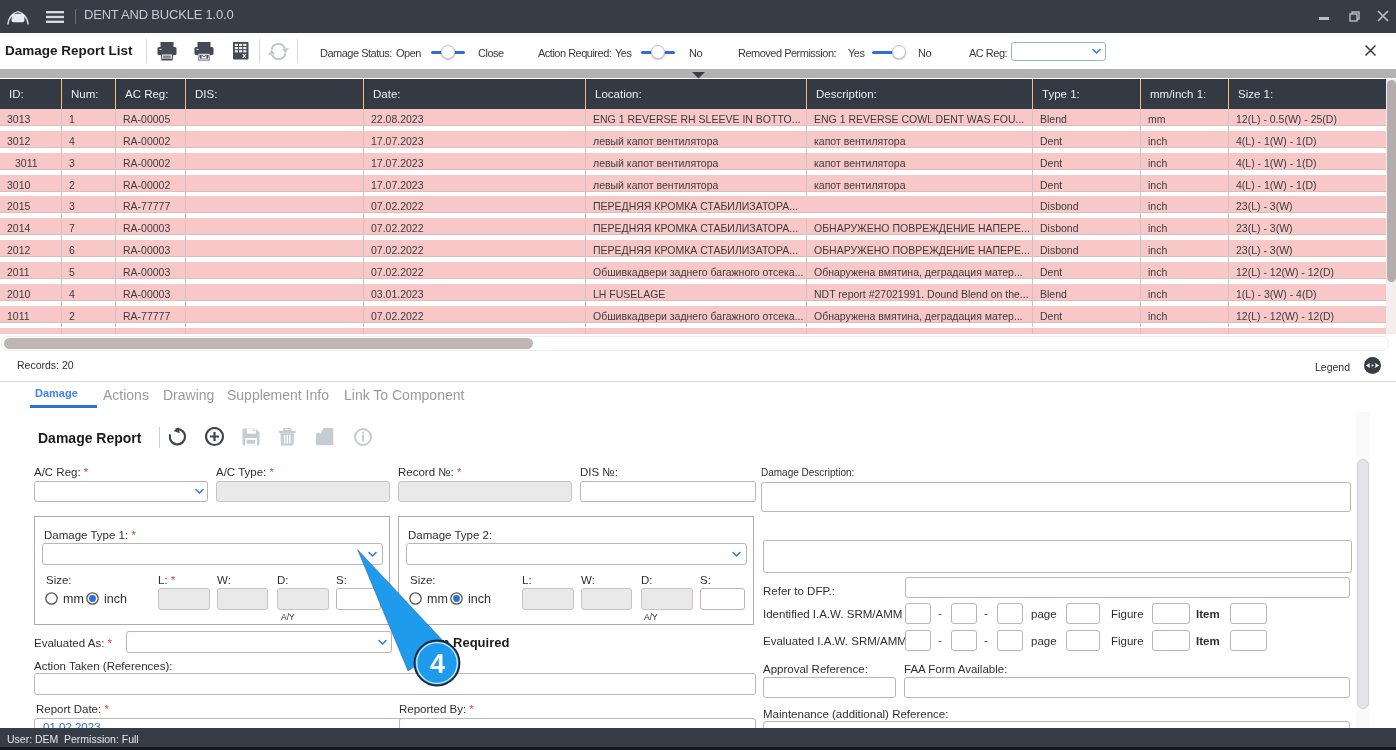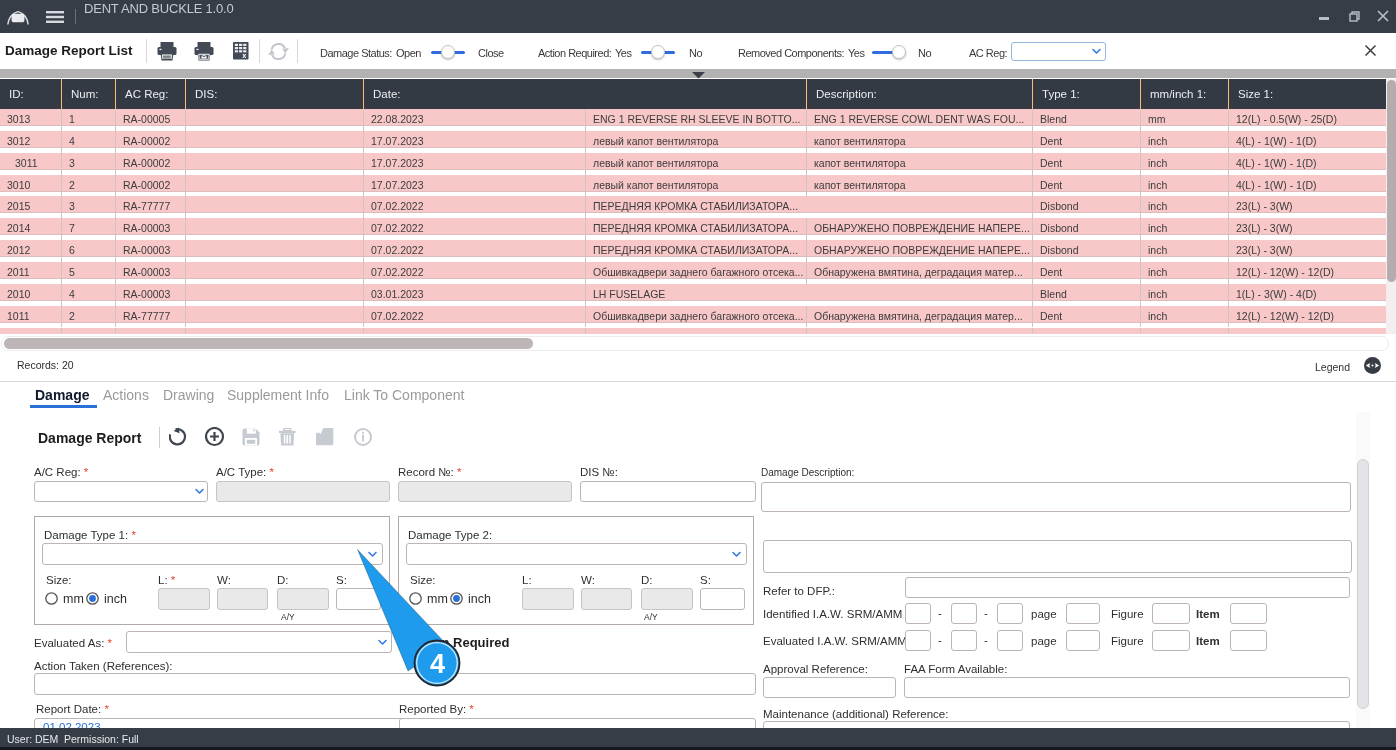--- a/index.html
+++ b/index.html
@@ -2,21 +2,21 @@
 <html><head>
 <meta charset="utf-8">
 <style>
 *{margin:0;padding:0;box-sizing:border-box}
 html,body{width:1396px;height:750px;overflow:hidden;background:#fff;
   font-family:"Liberation Sans",sans-serif;color:#2f2f2f;-webkit-font-smoothing:antialiased}
 .abs{position:absolute}
 #app{position:relative;width:1396px;height:750px;overflow:hidden}
 
 #titlebar{position:absolute;left:0;top:0;width:1396px;height:33px;background:#373d47}
-#titlebar .apptitle{position:absolute;left:84px;top:1px;font-size:13px;color:#c6c9ce;letter-spacing:-.2px}
+#titlebar .apptitle{position:absolute;left:84px;top:7px;font-size:13px;color:#c6c9ce;letter-spacing:-.2px}
 #titlebar .tsep{position:absolute;left:75px;top:9px;width:1px;height:15px;background:#6a6f78}
 
 #toolbar{position:absolute;left:0;top:33px;width:1396px;height:36px;background:#fff}
 #toolbar .tbtitle{position:absolute;left:5px;top:10px;font-size:13.5px;font-weight:bold;color:#1c1c1c}
 .vsep{position:absolute;width:1px;background:#d9d9d9}
 .tlab{position:absolute;top:14px;font-size:11px;letter-spacing:-.5px;color:#3a3a3a}
 .track{position:absolute;top:18px;height:3px;border-radius:2px;background:#2e6ce0}
 .knob{position:absolute;top:12px;width:14px;height:14px;border-radius:50%;background:#fff;
   border:1px solid #c4c4c4;box-shadow:0 1px 2px rgba(0,0,0,.25)}
 
@@ -120,21 +120,21 @@
   <div class="tlab" style="left:320px">Damage Status:</div>
   <div class="tlab" style="left:396px">Open</div>
   <div class="track" style="left:431px;width:34px"></div>
   <div class="knob" style="left:441px"></div>
   <div class="tlab" style="left:478px">Close</div>
   <div class="tlab" style="left:538px">Action Required:</div>
   <div class="tlab" style="left:615px">Yes</div>
   <div class="track" style="left:641px;width:34px"></div>
   <div class="knob" style="left:651px"></div>
   <div class="tlab" style="left:689px">No</div>
-  <div class="tlab" style="left:738px">Removed Components:</div>
+  <div class="tlab" style="left:738px">Removed Permission:</div>
   <div class="tlab" style="left:848px">Yes</div>
   <div class="track" style="left:872px;width:34px"></div>
   <div class="knob" style="left:892px"></div>
   <div class="tlab" style="left:918px">No</div>
   <div class="tlab" style="left:969px">AC Reg:</div>
   <div class="abs" style="left:1011px;top:9px;width:95px;height:19px;border:1px solid #94b4da;border-radius:3px;background:#fff"></div>
   <svg class="chev" style="left:1091px;top:13px" viewBox="0 0 11 11">
         <path d="M2 3.5 L5.5 7 L9 3.5" fill="none" stroke="#3579de" stroke-width="1.6" stroke-linecap="round" stroke-linejoin="round"></path>
       </svg>
   <svg class="abs" style="left:1364px;top:11px" width="13" height="13" viewBox="0 0 13 13">
@@ -145,20 +145,21 @@
 <div id="gridstrip"></div>
 <svg class="abs" style="left:691px;top:71px" width="15" height="8" viewBox="0 0 15 8">
       <path d="M1 1 L14 1 L7.5 7.5 Z" fill="#3a3f49"></path>
     </svg>
 <div id="gridhead">
       <div class="hc" style="left:0px;width:61px">ID:</div>
       <div class="hc" style="left:61px;width:54px">Num:</div>
       <div class="hc" style="left:115px;width:70px">AC Reg:</div>
       <div class="hc" style="left:185px;width:178px">DIS:</div>
       <div class="hc" style="left:363px;width:222px">Date:</div>
+      <div class="hc" style="left:585px;width:221px">Location:</div>
       <div class="hc" style="left:806px;width:226px">Description:</div>
       <div class="hc" style="left:1032px;width:108px">Type 1:</div>
       <div class="hc" style="left:1140px;width:88px">mm/inch 1:</div>
       <div class="hc" style="left:1228px;width:153px">Size 1:</div>
     </div>
 <div id="gridrows">
 <div class="grow" style="top:0.00px">
         <div class="gc" style="left:0px;width:61px">3013</div>
         <div class="gc" style="left:61px;width:54px">1</div>
         <div class="gc" style="left:115px;width:70px">RA-00005</div>
@@ -253,20 +254,21 @@
         <div class="gc" style="left:1140px;width:88px">inch</div>
         <div class="gc" style="left:1228px;width:153px">12(L) - 12(W) - 12(D)</div>
       </div>
 <div class="grow" style="top:174.80px">
         <div class="gc" style="left:0px;width:61px">2010</div>
         <div class="gc" style="left:61px;width:54px">4</div>
         <div class="gc" style="left:115px;width:70px">RA-00003</div>
         <div class="gc" style="left:185px;width:178px"></div>
         <div class="gc" style="left:363px;width:222px">03.01.2023</div>
         <div class="gc" style="left:585px;width:221px">LH FUSELAGE</div>
+        <div class="gc" style="left:806px;width:226px">NDT report #27021991. Dound Blend on the...</div>
         <div class="gc" style="left:1032px;width:108px">Blend</div>
         <div class="gc" style="left:1140px;width:88px">inch</div>
         <div class="gc" style="left:1228px;width:153px">1(L) - 3(W) - 4(D)</div>
       </div>
 <div class="grow" style="top:196.65px">
         <div class="gc" style="left:0px;width:61px">1011</div>
         <div class="gc" style="left:61px;width:54px">2</div>
         <div class="gc" style="left:115px;width:70px">RA-77777</div>
         <div class="gc" style="left:185px;width:178px"></div>
         <div class="gc" style="left:363px;width:222px">07.02.2022</div>
@@ -299,21 +301,21 @@
 <div class="lab" style="left:1315px;top:361px;font-size:10.5px">Legend</div>
 
 <svg class="abs" style="left:1364px;top:357px" width="17" height="17" viewBox="0 0 17 17">
   <circle cx="8.5" cy="8.5" r="8.5" fill="#363b44"></circle>
   <path d="M1.8 8.5 Q8.5 3.2 15.2 8.5 Q8.5 13.8 1.8 8.5 Z" fill="#fff"></path>
   <circle cx="8.5" cy="8.5" r="3" fill="#363b44"></circle>
   <circle cx="8.5" cy="8.5" r="1.05" fill="#fff"></circle>
 </svg>
 <div class="abs" style="left:0;top:381px;width:1396px;height:1px;background:#d8d8d8"></div>
 
-<div class="abs" style="left:35px;top:387px;font-size:14px;font-weight:bold;color:#0f172a">Damage</div>
+<div class="abs" style="left:35px;top:387px;font-size:11px;font-weight:bold;color:#3b82f6">Damage</div>
 <div class="abs" style="left:30px;top:405px;width:67px;height:3px;background:#2a70d9"></div>
 <div class="abs" style="left:103px;top:387px;font-size:14px;color:#9a9a9a">Actions</div>
 <div class="abs" style="left:163px;top:387px;font-size:14px;color:#9a9a9a">Drawing</div>
 <div class="abs" style="left:227px;top:387px;font-size:14px;color:#9a9a9a">Supplement Info</div>
 <div class="abs" style="left:344px;top:387px;font-size:14px;color:#9a9a9a">Link To Component</div>
 
 <div class="abs" style="left:38px;top:430px;font-size:14px;font-weight:bold;color:#1c1c1c">Damage Report</div>
 <div class="vsep" style="left:159px;top:427px;height:21px;background:#cfcfcf"></div>
 
 <svg class="abs" style="left:169px;top:427px" width="20" height="20" viewBox="0 0 20 20">

